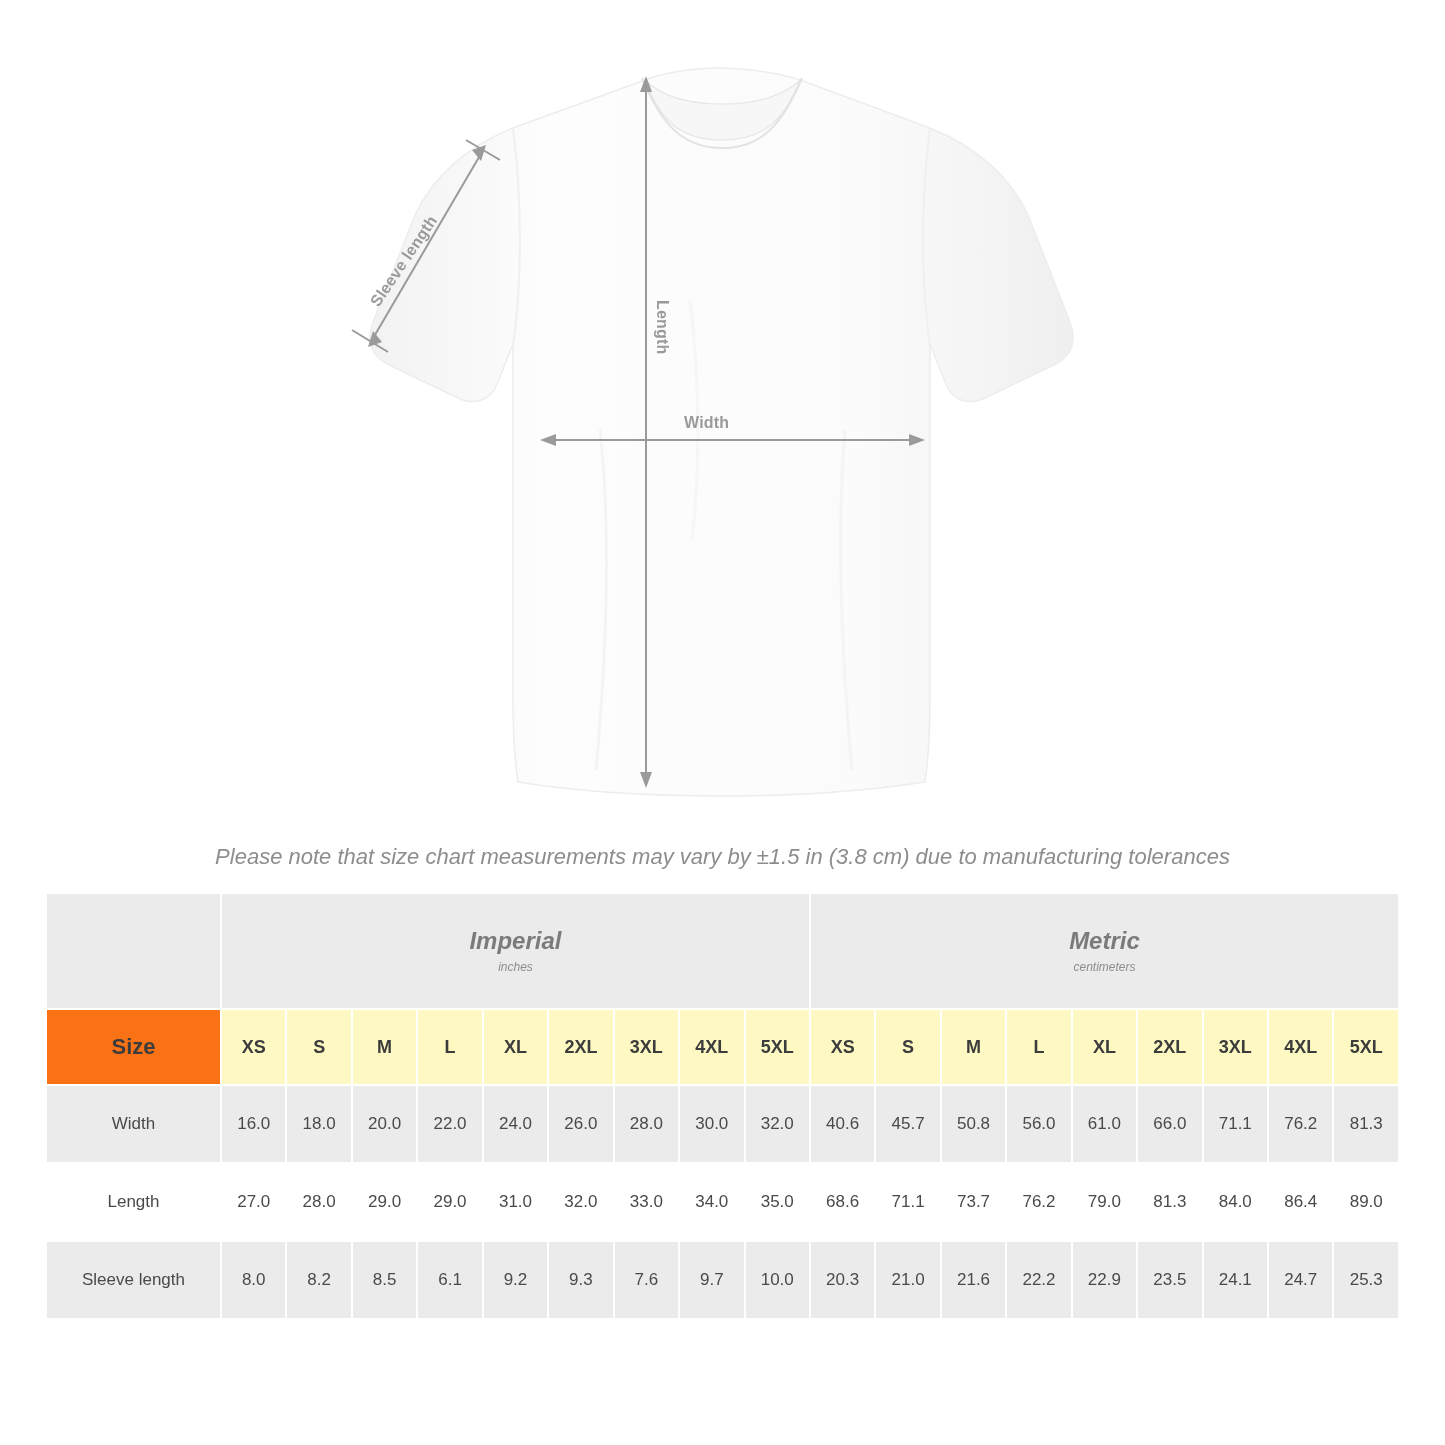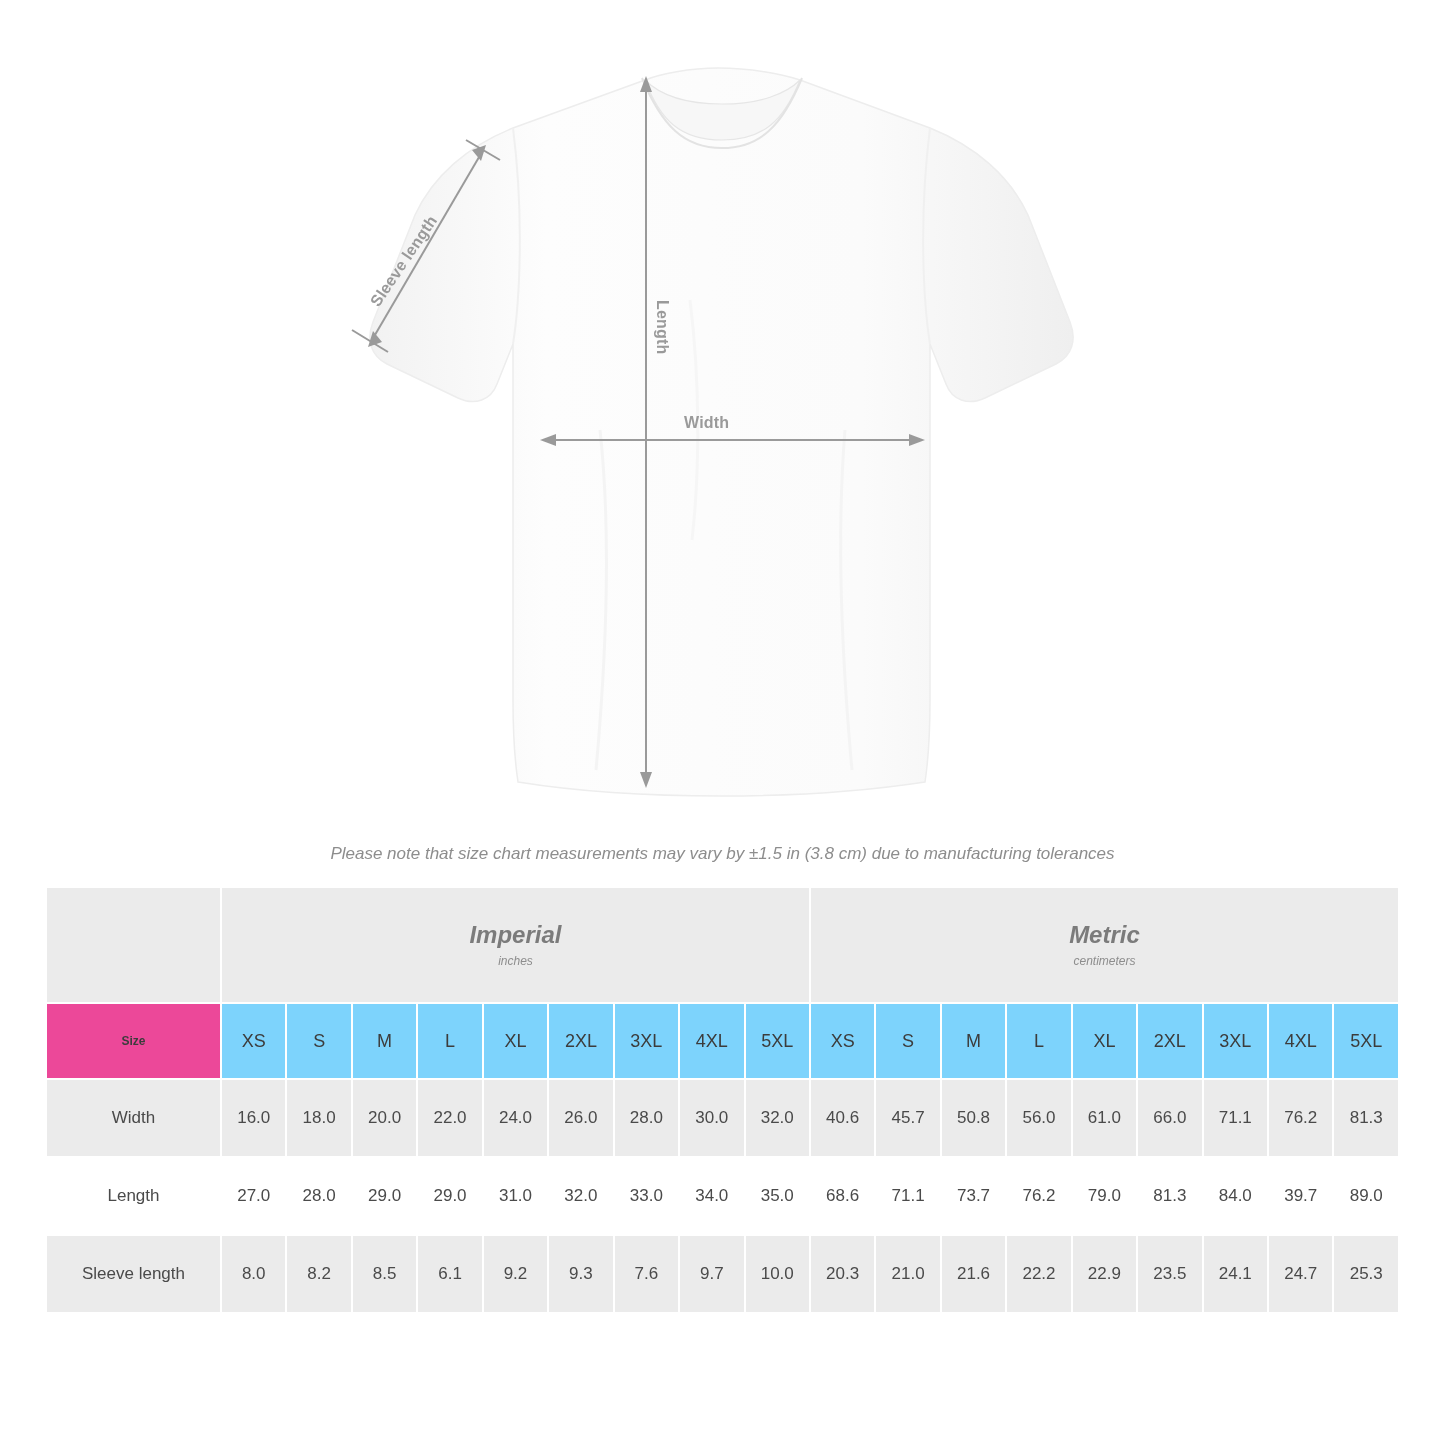--- a/index.html
+++ b/index.html
@@ -47,21 +47,21 @@
     text-align: center;
     margin-top: 8px;
   }
   .chart-title {
     font-size: 30px;
     font-weight: bold;
     color: #2f2f2f;
     margin: 0;
   }
   .chart-note {
-    font-size: 17px;
+    font-size: 22px;
     font-style: italic;
     color: #8d8d8d;
     margin-top: 14px;
   }
 
   
   .table-wrap {
     margin: 22px 45px 0 45px;
   }
   table.size-table {
@@ -94,29 +94,29 @@
     font-size: 12px;
     font-style: italic;
     color: #8d8d8d;
     line-height: 1.6;
   }
   .unit-head.blank {
     background: #ebebeb;
   }
 
   tr.row-sizes td {
-    background: #7dd3fc;
+    background: #fef9c3;
     height: 72px;
-    font-weight: normal;
+    font-weight: bold;
     font-size: 18px;
     color: #3c3c3c;
   }
   tr.row-sizes td.rowlabel {
-    background: #ec4899;
-    font-size: 12px;
+    background: #f97316;
+    font-size: 22px;
     font-weight: bold;
   }
 
   tr.shade td {
     background: #ebebeb;
     height: 74px;
   }
   tr.plain td {
     background: #ffffff;
     height: 74px;
@@ -271,21 +271,21 @@
           <td>33.0</td>
           <td>34.0</td>
           <td>35.0</td>
           <td>68.6</td>
           <td>71.1</td>
           <td>73.7</td>
           <td>76.2</td>
           <td>79.0</td>
           <td>81.3</td>
           <td>84.0</td>
-          <td>39.7</td>
+          <td>86.4</td>
           <td>89.0</td>
         </tr>
         <tr class="shade">
           <td class="rowlabel">Sleeve length</td>
           <td>8.0</td>
           <td>8.2</td>
           <td>8.5</td>
           <td>6.1</td>
           <td>9.2</td>
           <td>9.3</td>

